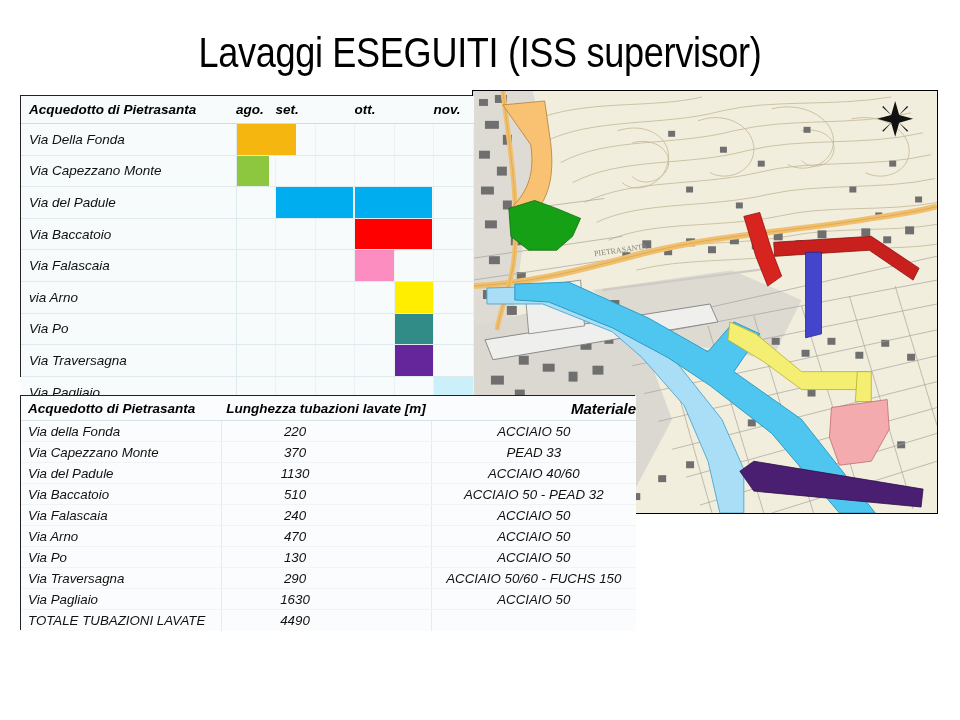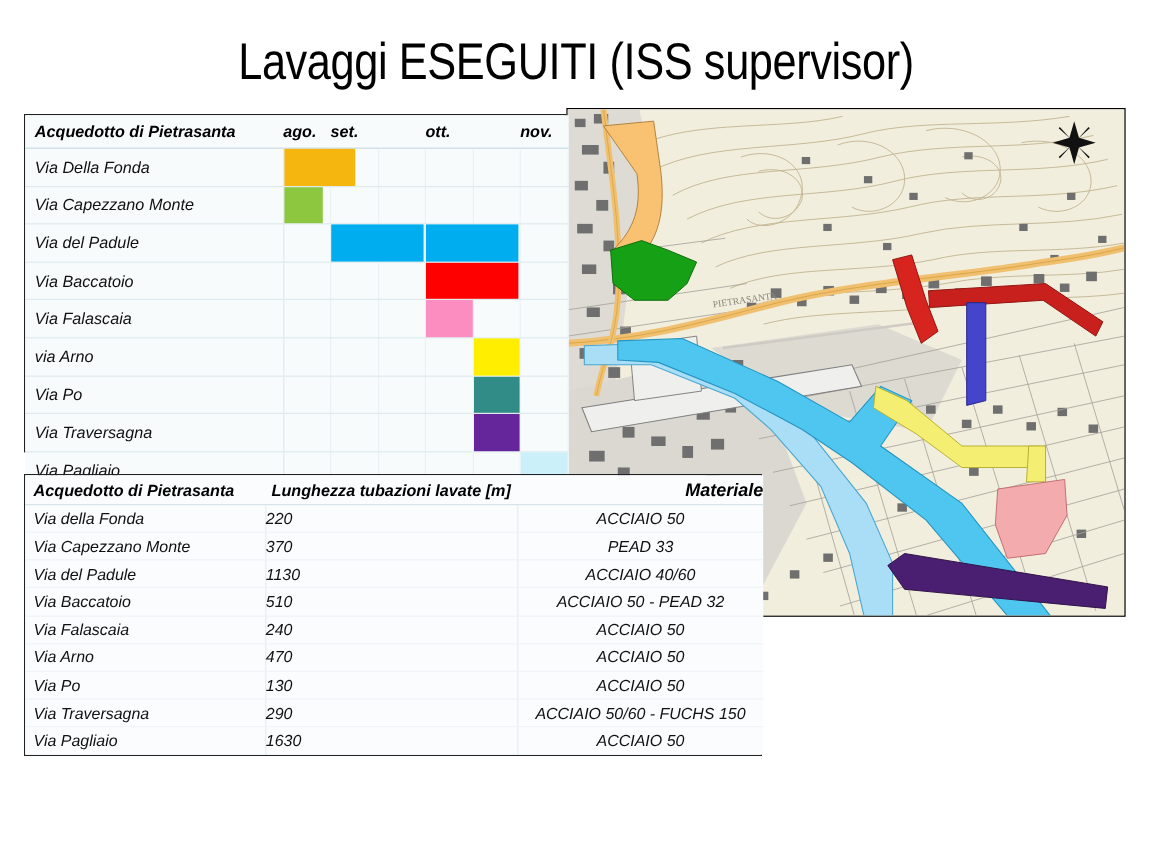--- a/index.html
+++ b/index.html
@@ -123,21 +123,21 @@
   #summary-table .s-head .c-len  { text-align: center; }
   #summary-table .s-head .c-mat  { text-align: right; font-size: 15px; }
   #summary-table tbody tr { height: 21px; }
   #summary-table tbody td {
     font-style: italic;
     font-size: 13.3px;
     color: #111;
     border-bottom: 1px solid #eef4f7;
   }
   #summary-table tbody td.c-name { padding-left: 7px; text-align:left; border-right:1px solid #e3edf1; white-space:nowrap; }
-  #summary-table tbody td.c-len  { text-align: left; padding-right: 62px; border-right:1px solid #e3edf1; }
+  #summary-table tbody td.c-len  { text-align: center; padding-right: 62px; border-right:1px solid #e3edf1; }
   #summary-table tbody td.c-mat  { text-align: center; }
   #summary-table tbody tr:last-child td { border-bottom: none; }
 </style>
 </head>
 <body>
 
 <div id="slide-title">Lavaggi ESEGUITI (ISS supervisor)</div>
 
 <div id="map-figure">
   <svg id="map-canvas" viewBox="0 0 466 424" preserveAspectRatio="none">
@@ -515,15 +515,20 @@
         <tr>
           <td class="c-name">Via Traversagna</td>
           <td class="c-len">290</td>
           <td class="c-mat">ACCIAIO 50/60 - FUCHS 150</td>
         </tr>
         <tr>
           <td class="c-name">Via Pagliaio</td>
           <td class="c-len">1630</td>
           <td class="c-mat">ACCIAIO 50</td>
         </tr>
+        <tr>
+          <td class="c-name">TOTALE TUBAZIONI LAVATE</td>
+          <td class="c-len">4490</td>
+          <td class="c-mat"></td>
+        </tr>
       </tbody>
   </table>
 </div>
 
 </body></html>

